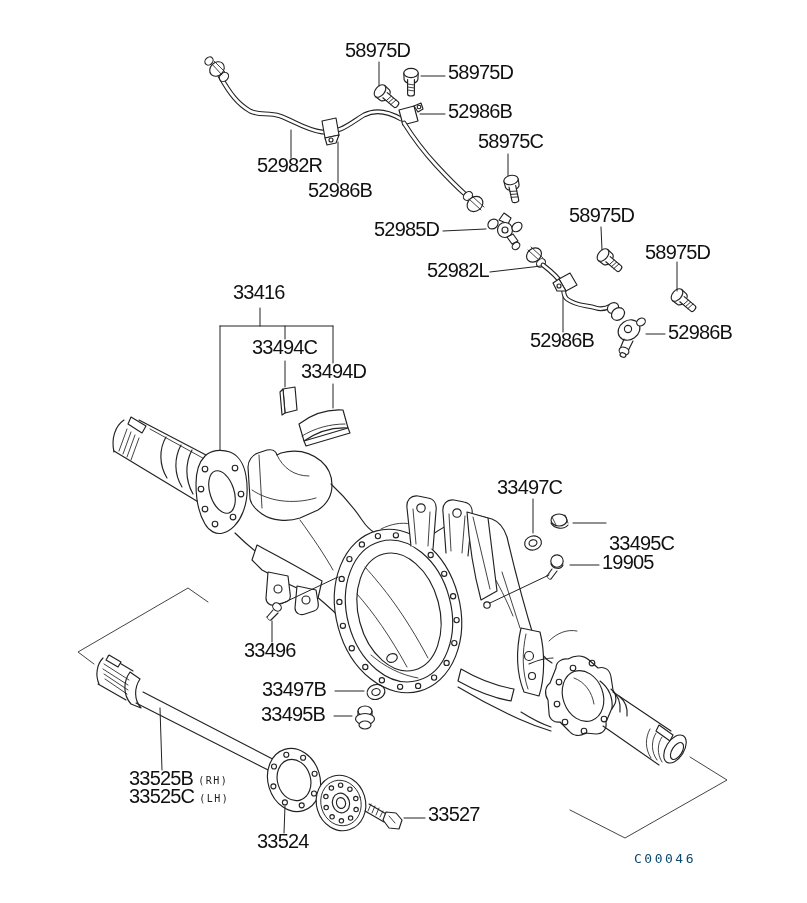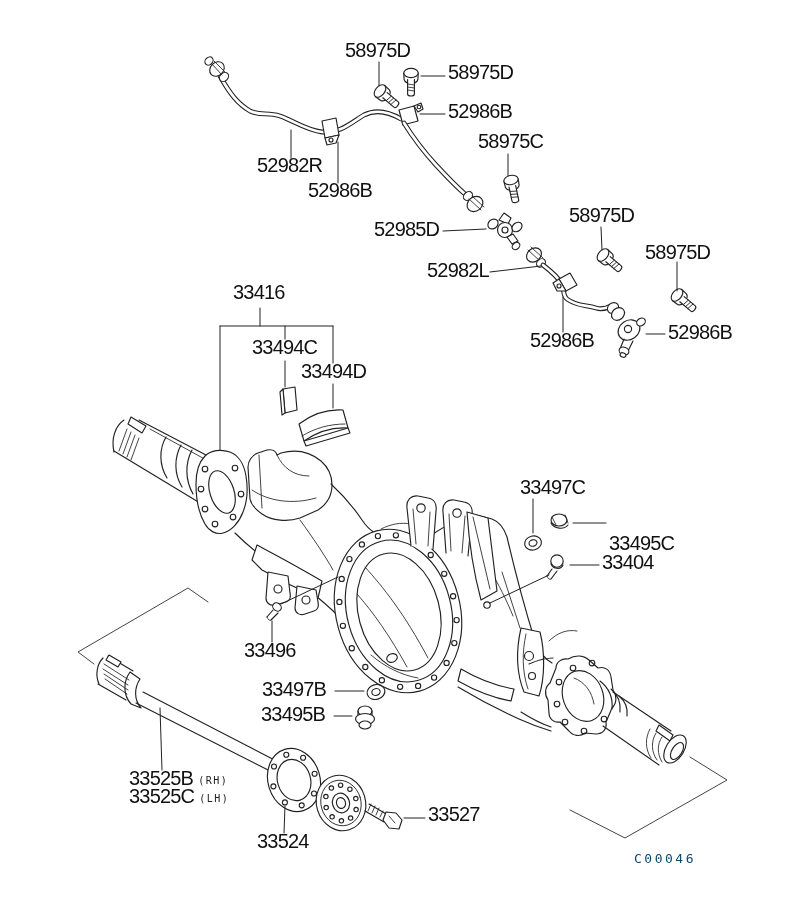--- a/index.html
+++ b/index.html
@@ -328,23 +328,23 @@
       <div class="plabel" style="left: 308px; top: 180px;">52986B</div>
       <div class="plabel" style="left: 374px; top: 219px;">52985D</div>
       <div class="plabel" style="left: 569px; top: 205px;">58975D</div>
       <div class="plabel" style="left: 427px; top: 260px;">52982L</div>
       <div class="plabel" style="left: 645px; top: 242px;">58975D</div>
       <div class="plabel" style="left: 530px; top: 330px;">52986B</div>
       <div class="plabel" style="left: 668px; top: 322px;">52986B</div>
       <div class="plabel" style="left: 233px; top: 282px;">33416</div>
       <div class="plabel" style="left: 252px; top: 337px;">33494C</div>
       <div class="plabel" style="left: 301px; top: 361px;">33494D</div>
-      <div class="plabel" style="left: 520px; top: 477px;">33497C</div>
+      <div class="plabel" style="left: 497px; top: 477px;">33497C</div>
       <div class="plabel" style="left: 609px; top: 511px; margin-top: 22px;">33495C</div>
-      <div class="plabel" style="left: 602px; top: 552px;">33404</div>
+      <div class="plabel" style="left: 602px; top: 552px;">19905</div>
       <div class="plabel" style="left: 244px; top: 640px;">33496</div>
       <div class="plabel" style="left: 262px; top: 679px;">33497B</div>
       <div class="plabel" style="left: 261px; top: 704px;">33495B</div>
       <div class="plabel" style="left: 129px; top: 768px;">33525B<span class="qual">(RH)</span></div>
       <div class="plabel" style="left: 129px; top: 786px;">33525C<span class="qual">(LH)</span></div>
       <div class="plabel" style="left: 257px; top: 831px;">33524</div>
       <div class="plabel" style="left: 428px; top: 804px;">33527</div>
     </div>
 
 <div class="code">C00046</div>

